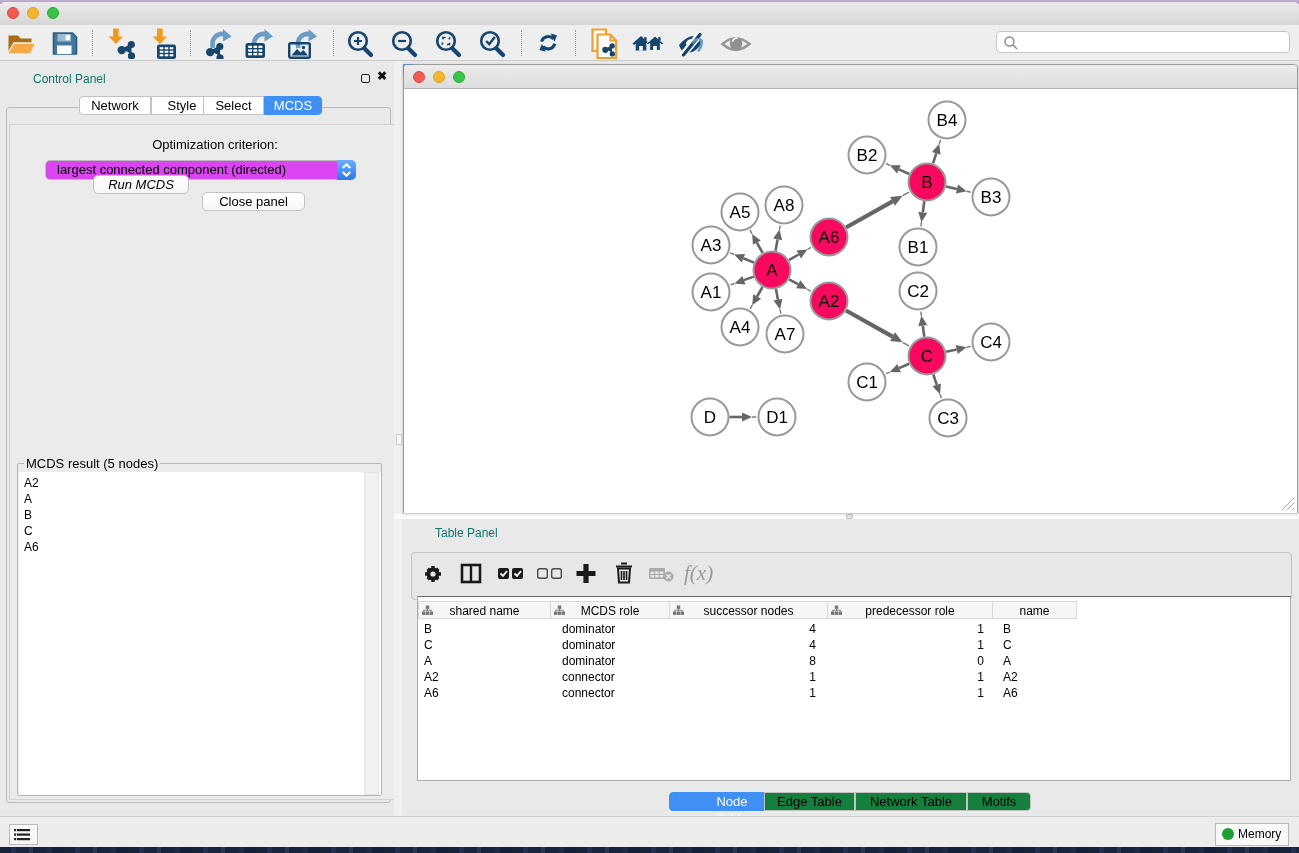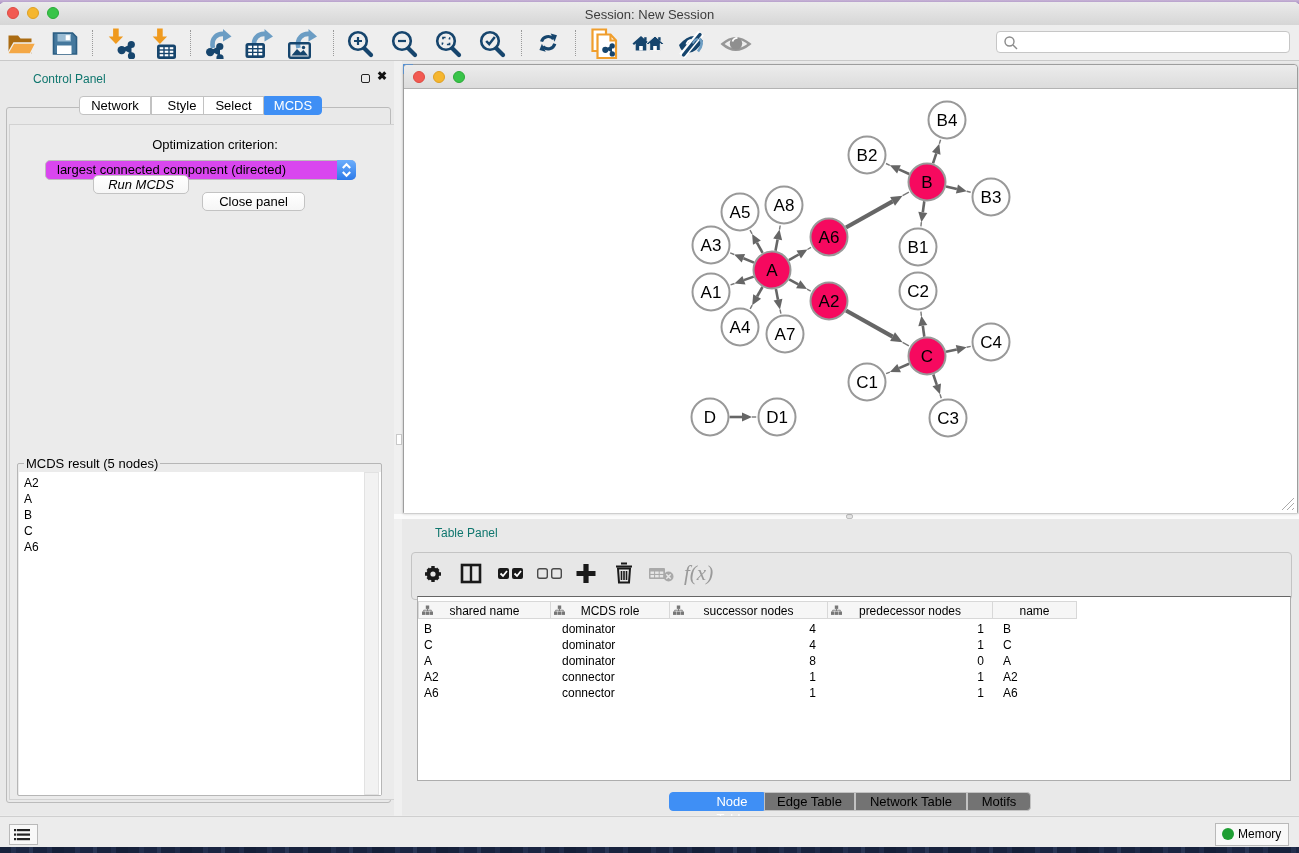--- a/index.html
+++ b/index.html
@@ -51,36 +51,35 @@
 #netcanvas { position:absolute; left:0; top:25px; width:893px; height:423px; background:#fff; }
 
 #tpanel { left:403px; top:516px; width:896px; height:295px; }
 #ttoolbar { position:absolute; left:8px; top:34px; width:881px; height:48px; background:#e7e7e7; border:1px solid #c4c4c4; border-radius:4px; }
 #ttable { position:absolute; left:14px; top:78px; width:874px; height:185px; background:#fff; border:1px solid #adadad; border-top:1px solid #666; }
 .hcell { position:absolute; top:4px; height:18px; background:#f6f6f6; border:1px solid #d8d8d8; border-left:none; font-size:12px; color:#000; }
 .hcell .htx { position:absolute; width:100%; text-align:center; top:2px; }
 .trow { position:absolute; font-size:12px; color:#000; height:16px; line-height:16px; }
 .cl { position:absolute; } .cr { position:absolute; text-align:right; }
 
-.btab { position:absolute; top:274px; height:19px; background:#737373; border:1px solid #c2c2c2; font-size:13px; text-align:center; line-height:17px; color:#000; }
+.btab { position:absolute; top:274px; height:19px; background:#15803d; border:1px solid #c2c2c2; font-size:13px; text-align:center; line-height:17px; color:#000; }
 .btab.sel { background:#3f8ff5; color:#fff; border-color:#3f8ff5; }
 
 #statusbar { left:0; top:814px; height:31px; width:1299px; background:#ececec; border-top:1px solid #cfcfcf; }
 #memorybtn { position:absolute; left:1215px; top:6px; width:74px; height:23px; background:#f8f8f8; border:1px solid #b9b9b9; font-size:12px; color:#000; }
 #listbtn { position:absolute; left:9px; top:7px; width:29px; height:21px; background:#f8f8f8; border:1px solid #b9b9b9; }
 </style>
 </head>
 <body>
 <div class="abs" id="desktop-top"></div>
 <div class="abs" id="mainwin">
   <div class="abs" id="titlebar">
     <div class="tl r" style="left:7px; top:5px;"></div>
     <div class="tl y" style="left:27px; top:5px;"></div>
     <div class="tl g" style="left:47px; top:5px;"></div>
-    <div class="title">Session: New Session</div>
   </div>
   <div class="abs" id="toolbar">
 <div id="searchbox">
         <svg width="16" height="16" viewBox="0 0 16 16" style="position:absolute;left:6px;top:3px;">
           <circle cx="6.5" cy="6.5" r="4.5" fill="none" stroke="#8a8a8a" stroke-width="1.4"></circle>
           <path d="M10 10 L14 14" stroke="#8a8a8a" stroke-width="1.4"></path>
         </svg>
       </div>
 <div class="sep" style="left:92px"></div>
       <div class="sep" style="left:190px"></div>
@@ -468,21 +467,21 @@
 <div class="hcell" style="left:410px; width:165px;">
           <svg width="11" height="11" viewBox="0 0 11 11" style="position:absolute;left:3px;top:3px;">
             <g fill="#777">
               <rect x="3.8" y="0.5" width="3.4" height="3.4"></rect>
               <rect x="0" y="6.5" width="3.4" height="3.4"></rect>
               <rect x="3.8" y="6.5" width="3.4" height="3.4"></rect>
               <rect x="7.6" y="6.5" width="3.4" height="3.4"></rect>
             </g>
             <path d="M5.5 4 v2 M1.7 6.5 v-1.3 h7.6 v1.3" stroke="#777" fill="none" stroke-width="0.9"></path>
           </svg>
-          <div class="htx">predecessor nodes</div>
+          <div class="htx">predecessor role</div>
         </div>
 <div class="hcell" style="left:575px; width:84px;">
           <div class="htx">name</div>
         </div>
 <div class="trow" style="left:0; top:24px; width:700px;">
 <span class="cl" style="left:6px;">B</span>
           <span class="cl" style="left:144px;">dominator</span>
 <span class="cr" style="left:252px; width:146px;">4</span>
           <span class="cr" style="left:410px; width:156px;">1</span>
 <span class="cl" style="left:585px;">B</span>

